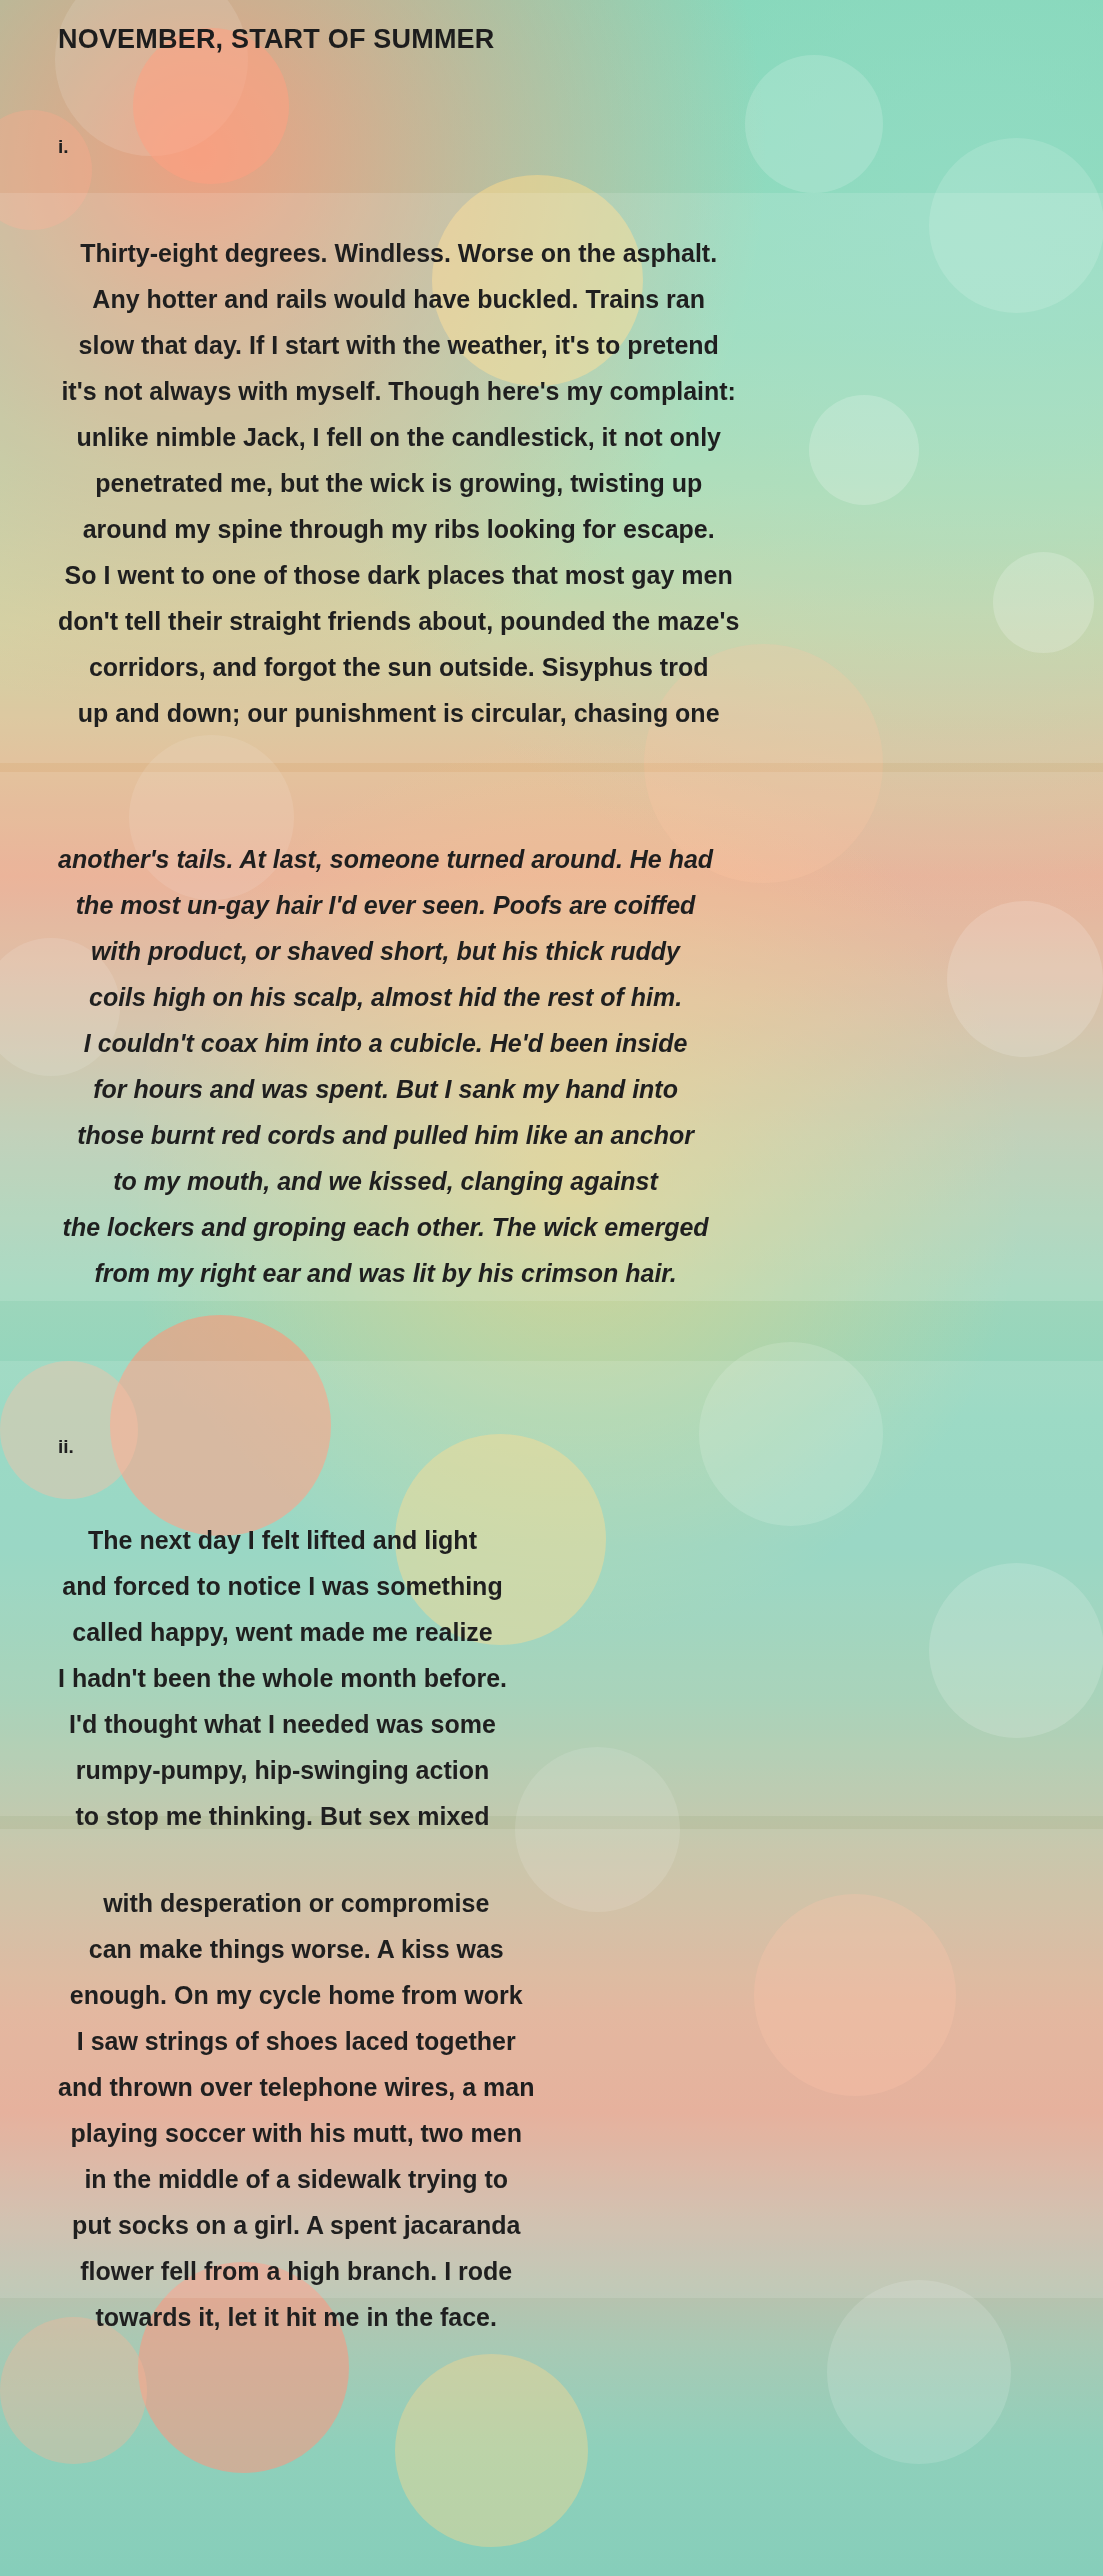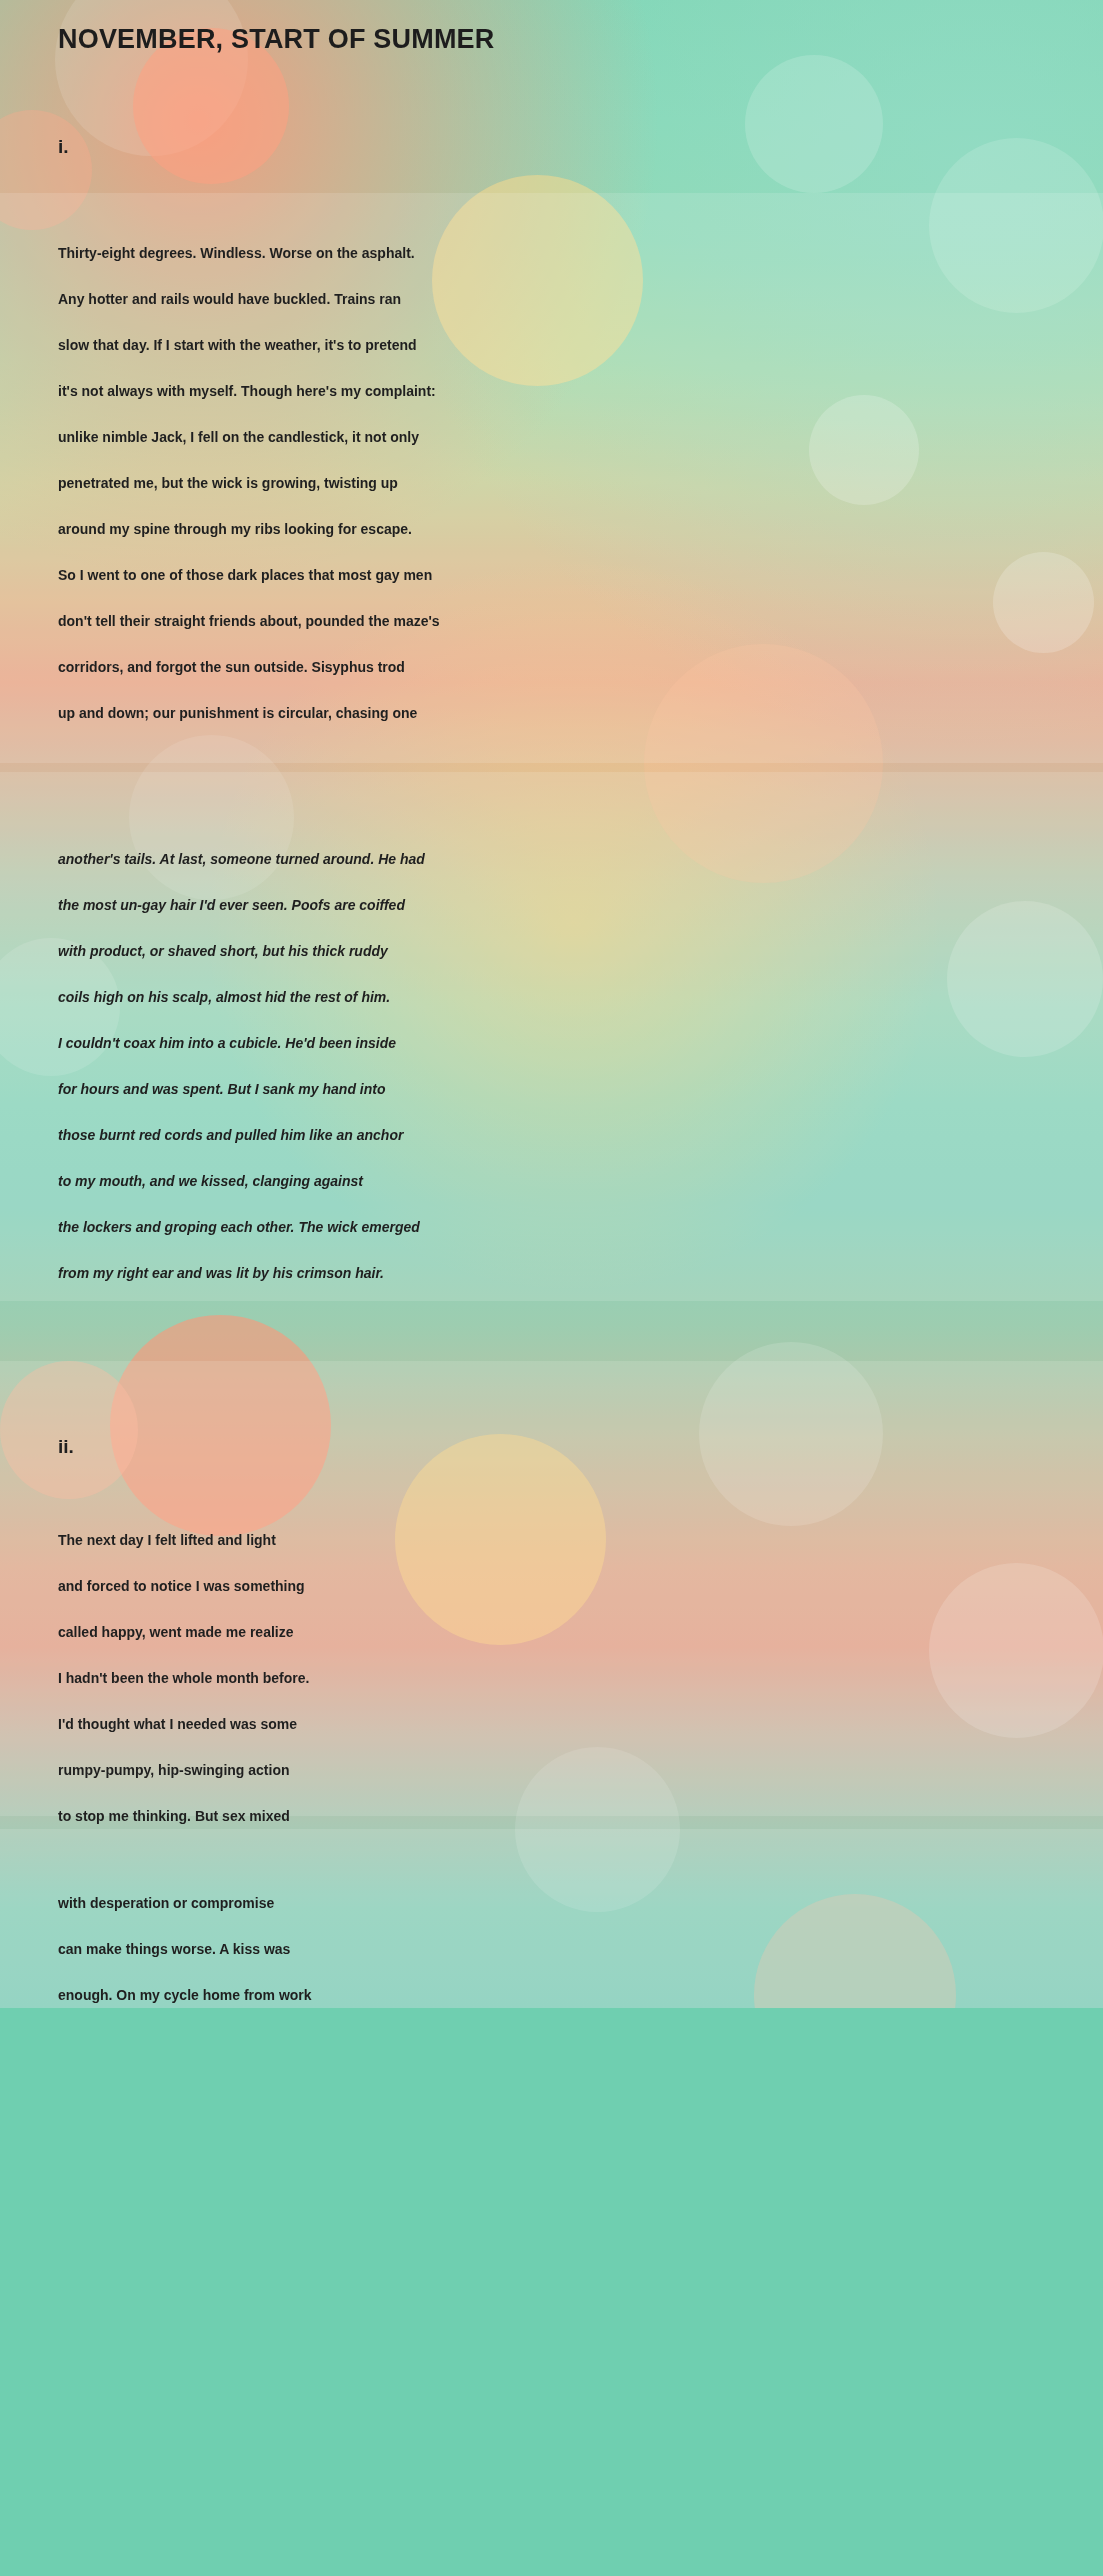--- a/index.html
+++ b/index.html
@@ -10,21 +10,21 @@
     width: 1103px;
     height: 2576px;
     font-family: "Liberation Sans", sans-serif;
     background: #6fcfb0;
     overflow: hidden;
   }
 
   .poem-page {
     position: relative;
     width: 1103px;
-    height: 2008px;
+    height: 2576px;
     overflow: hidden;
     background:
       radial-gradient(circle at 18% 6%, rgba(255,150,120,0.85) 0%, rgba(255,150,120,0) 22%),
       radial-gradient(circle at 52% 46%, rgba(255,210,120,0.55) 0%, rgba(255,210,120,0) 30%),
       radial-gradient(circle at 88% 8%, rgba(150,220,200,0.7) 0%, rgba(150,220,200,0) 28%),
       linear-gradient(180deg,
         #7fd6b4 0%,
         #86d9b6 6%,
         #8fd9b2 12%,
         #a7d9a8 18%,
@@ -73,25 +73,26 @@
     left: 58px;
     font-size: 27px;
     font-weight: bold;
     color: #1d1d1d;
     letter-spacing: 0.2px;
   }
 
   .stanza {
     position: absolute;
     left: 58px;
-    font-size: 14px;
+    font-size: 25px;
     font-weight: bold;
     color: #1f1f1f;
     line-height: 46px;
     white-space: pre;
+    text-align: center;
   }
 
   .section-mark {
     position: absolute;
     left: 58px;
     font-size: 19px;
     font-weight: bold;
     color: #1f1f1f;
   }
 </style>

